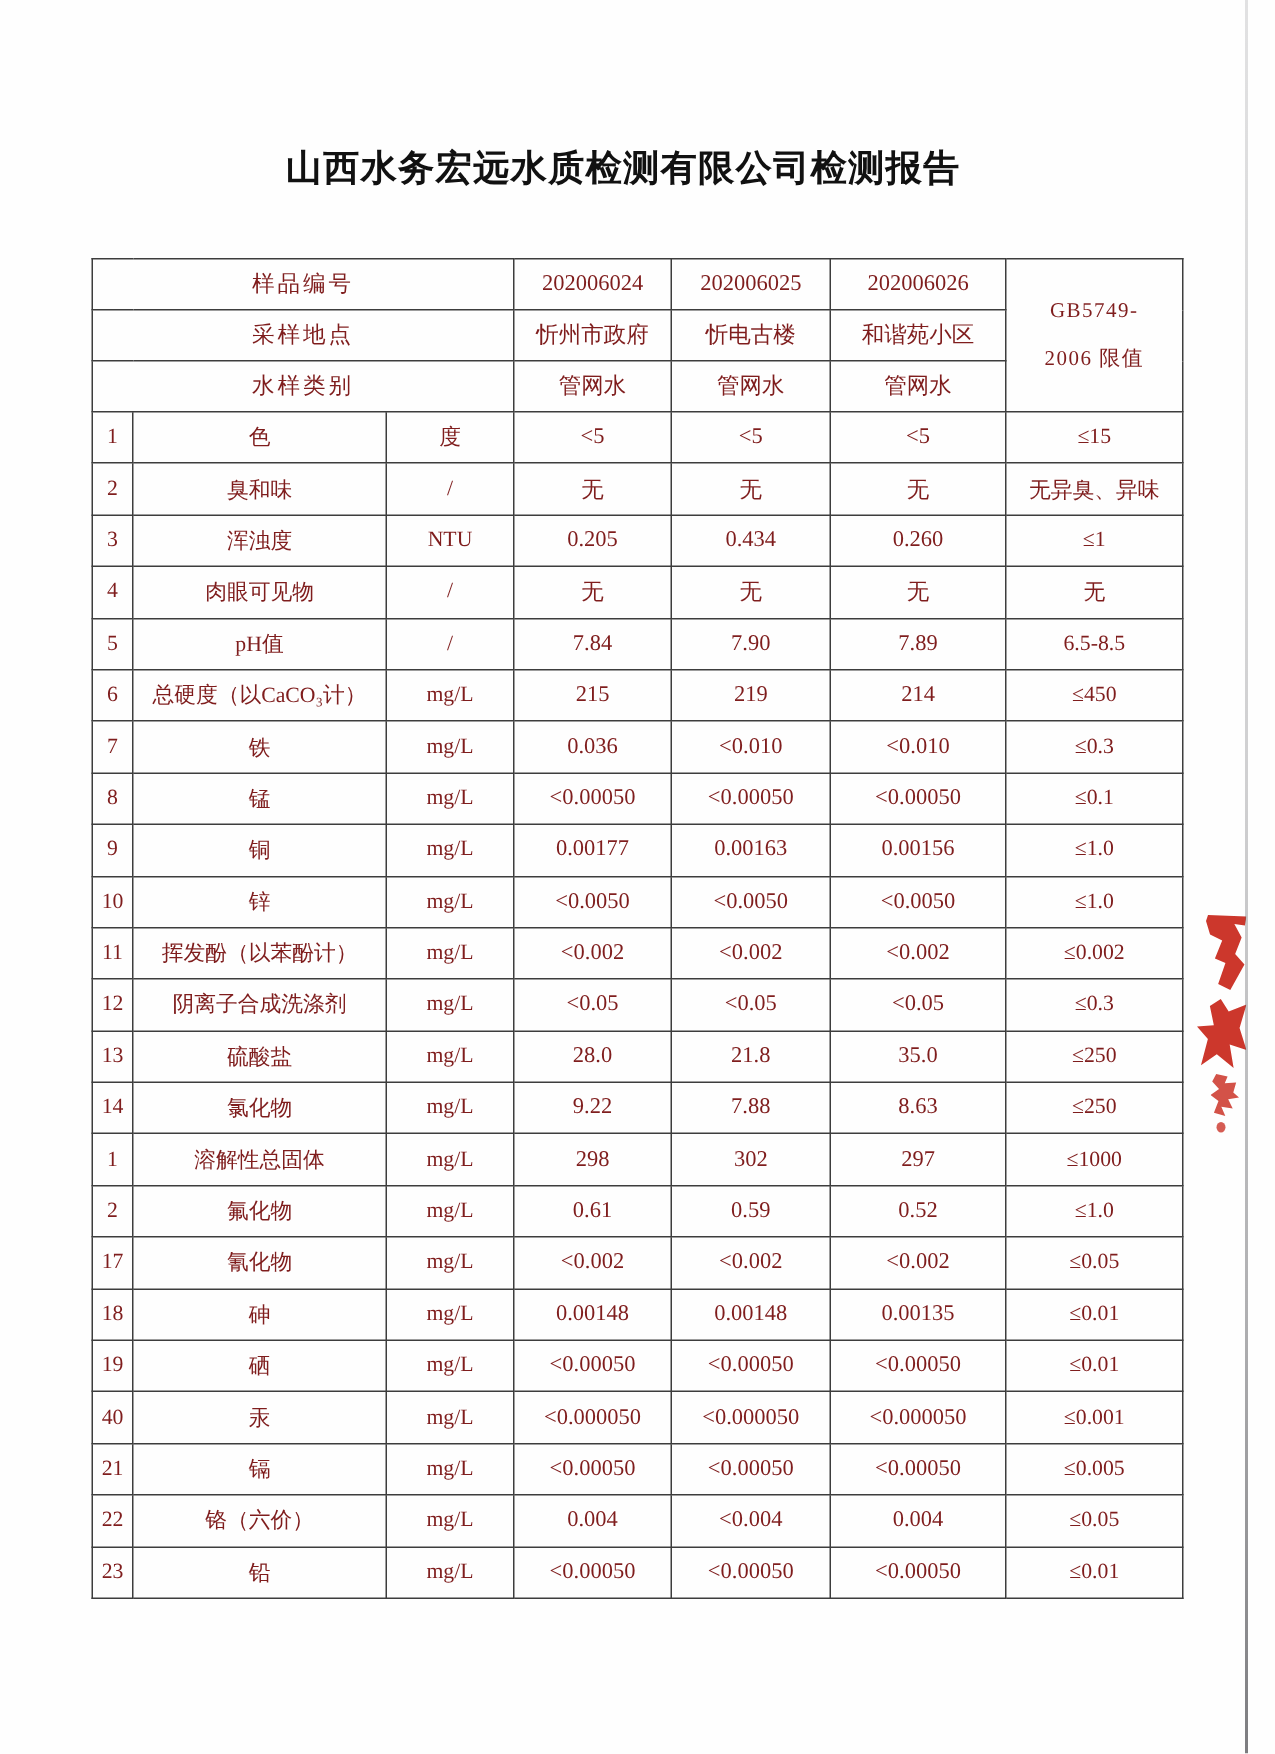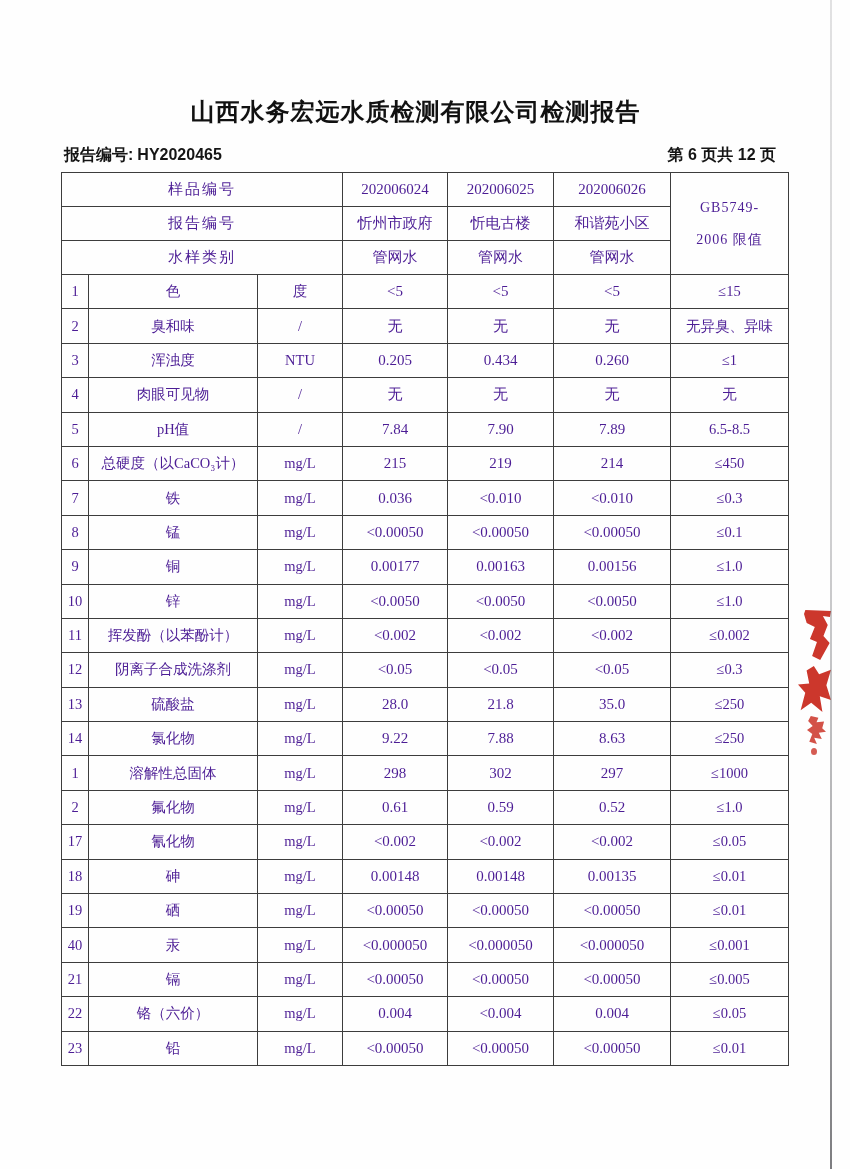--- a/index.html
+++ b/index.html
@@ -54,21 +54,21 @@
     display:flex;justify-content:space-between;align-items:baseline;
     font-family:"Liberation Sans","DejaVu Sans",sans-serif;
     font-size:16px;font-weight:700;color:#151515;
   }
   .report-no span{margin-right:4px;}
 
   
   table.report{
     position:absolute;left:61px;top:172px;width:727px;
     border-collapse:collapse;table-layout:fixed;
-    font-size:15px;color:#4c1d95;
+    font-size:15px;color:#7f1d1d;
   }
   table.report td{
     border:1px solid #3d3d3d;
     text-align:center;vertical-align:middle;
     padding:0 2px;height:33.4px;overflow:hidden;white-space:nowrap;
   }
   table.report thead td{height:33px;}
   td.c-name{text-align:left;padding-left:12px;font-size:14.5px;}
   td.c-no{font-size:14.5px;}
   td.c-unit{font-size:14.5px;}
@@ -97,26 +97,20 @@
 </style>
 </head>
 <body>
 
 <div class="page">
 
   <div class="artifact-topleft"></div>
 
   <h1 class="title">山西水务宏远水质检测有限公司检测报告</h1>
 
-  <div class="meta">
-    <div class="report-no">
-      <span>报告编号:</span><span>HY2020465</span>
-    </div>
-    <div class="page-info">第 6 页共 12 页</div>
-  </div>
 
   <table class="report">
     <colgroup>
       <col style="width:27px">
         <col style="width:169px">
         <col style="width:85px">
       <col style="width:105px">
         <col style="width:106px">
         <col style="width:117px">
       <col style="width:118px">
@@ -126,21 +120,21 @@
         <td colspan="3" class="h-label">样品编号</td>
         <td>202006024</td>
         <td>202006025</td>
         <td>202006026</td>
         <td rowspan="3" class="gb-cell">
           <span class="gb-line">GB5749-</span>
           <span class="gb-line">2006 限值</span>
         </td>
       </tr>
       <tr>
-        <td colspan="3" class="h-label">报告编号</td>
+        <td colspan="3" class="h-label">采样地点</td>
         <td>忻州市政府</td>
         <td>忻电古楼</td>
         <td>和谐苑小区</td>
       </tr>
       <tr>
         <td colspan="3" class="h-label">水样类别</td>
         <td>管网水</td>
         <td>管网水</td>
         <td>管网水</td>
       </tr>

